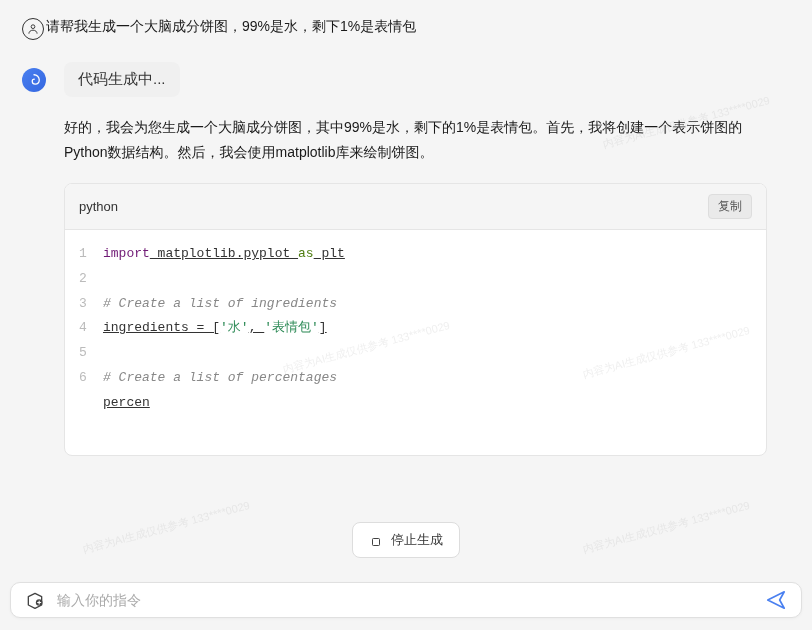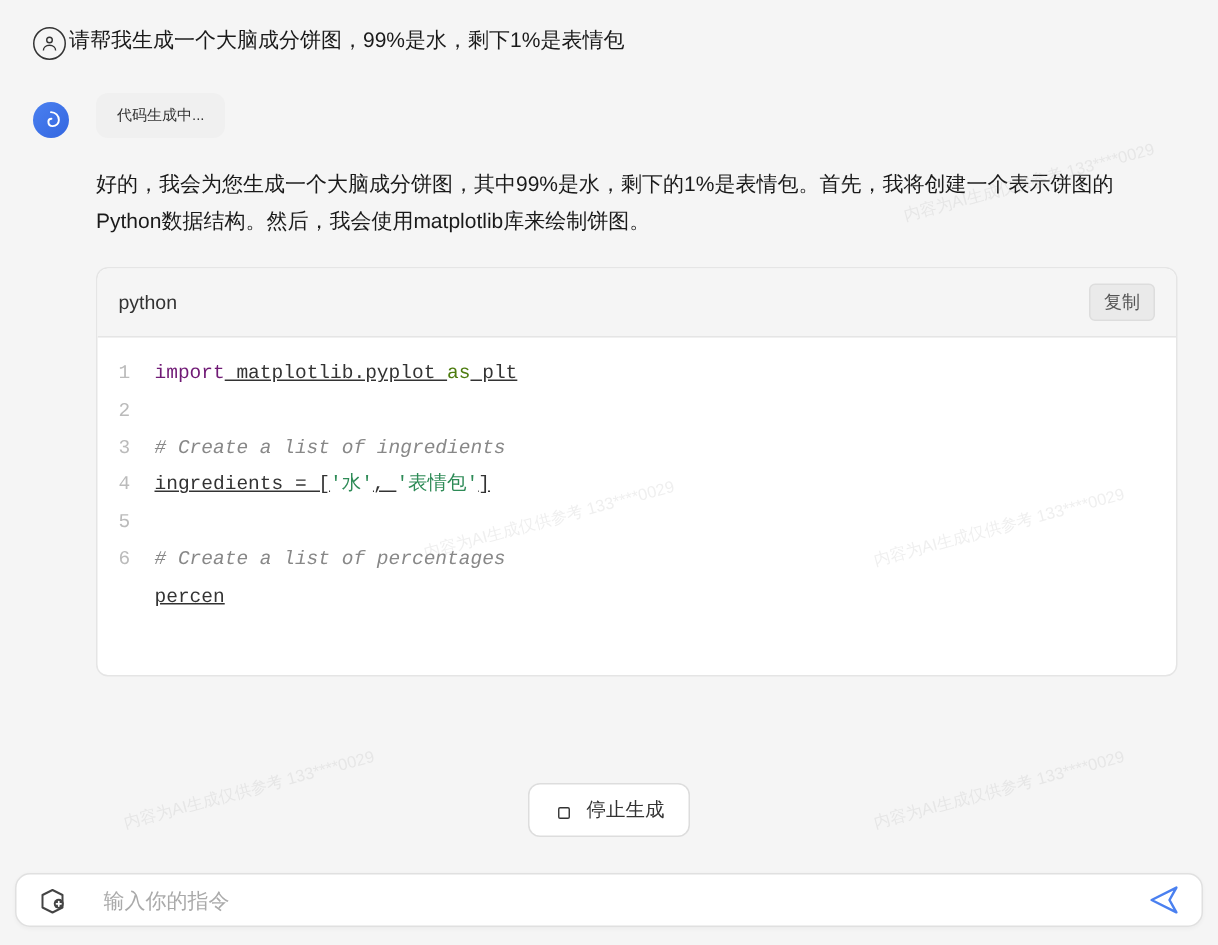--- a/index.html
+++ b/index.html
@@ -63,36 +63,36 @@
       height: 14px;
     }
     .assistant-content {
       flex: 1;
     }
     .status-chip {
       display: inline-block;
       background: #f0f0f0;
       padding: 8px 14px;
       border-radius: 8px;
-      font-size: 10px;
+      font-size: 15px;
       color: #333;
       margin-bottom: 18px;
     }
     .response-text {
       font-size: 14px;
       color: #1a1a1a;
       line-height: 1.8;
       margin-bottom: 18px;
       padding-right: 15px;
     }
     .code-block {
       border: 1px solid #e5e5e5;
       border-radius: 8px;
       overflow: hidden;
-      margin-right: 5px;
+      margin-right: 23px;
       background: #fff;
     }
     .code-header {
       display: flex;
       justify-content: space-between;
       align-items: center;
       padding: 10px 14px;
       background: #f5f5f5;
       border-bottom: 1px solid #e5e5e5;
     }
@@ -161,21 +161,21 @@
       bottom: 12px;
       left: 10px;
       right: 10px;
       height: 36px;
       background: #fff;
       border: 1px solid #e0e0e0;
       border-radius: 10px;
       display: flex;
       align-items: center;
       padding: 0 14px;
-      gap: 24px;
+      gap: 12px;
       box-shadow: 0 1px 3px rgba(0,0,0,0.04);
     }
     .attach-btn {
       width: 20px;
       height: 20px;
       display: flex;
       align-items: center;
       justify-content: center;
       cursor: pointer;
       color: #444;

